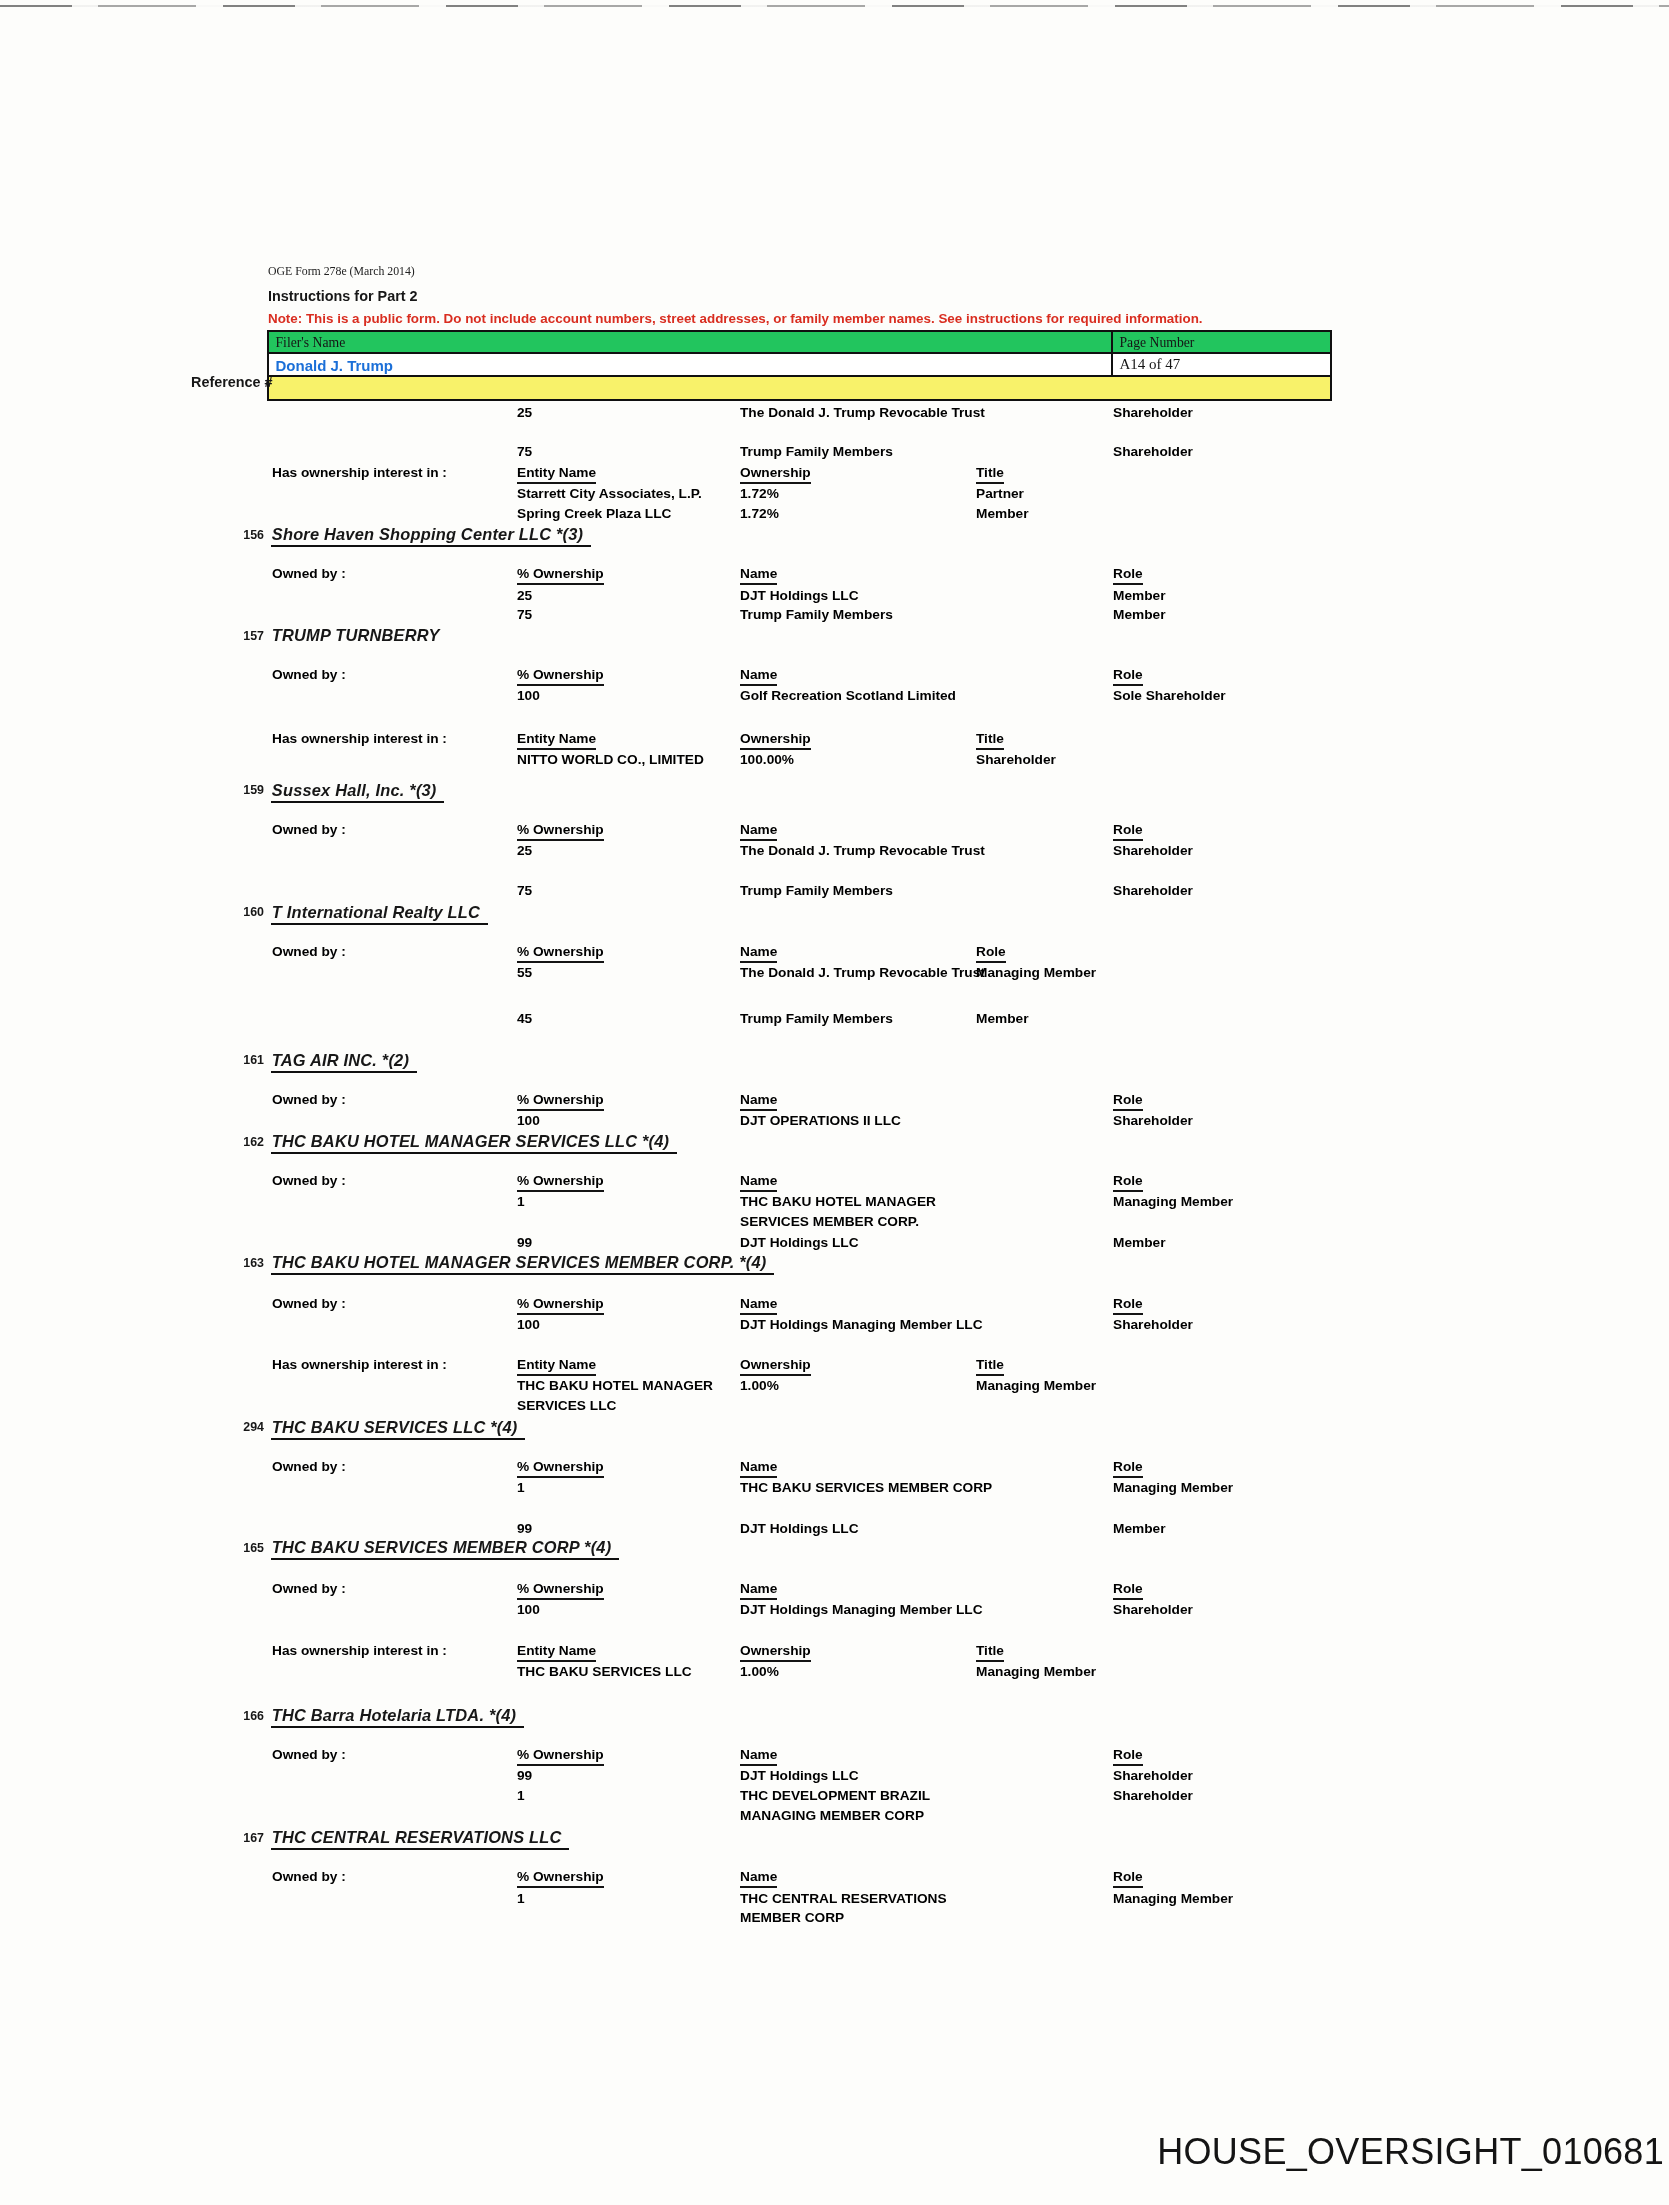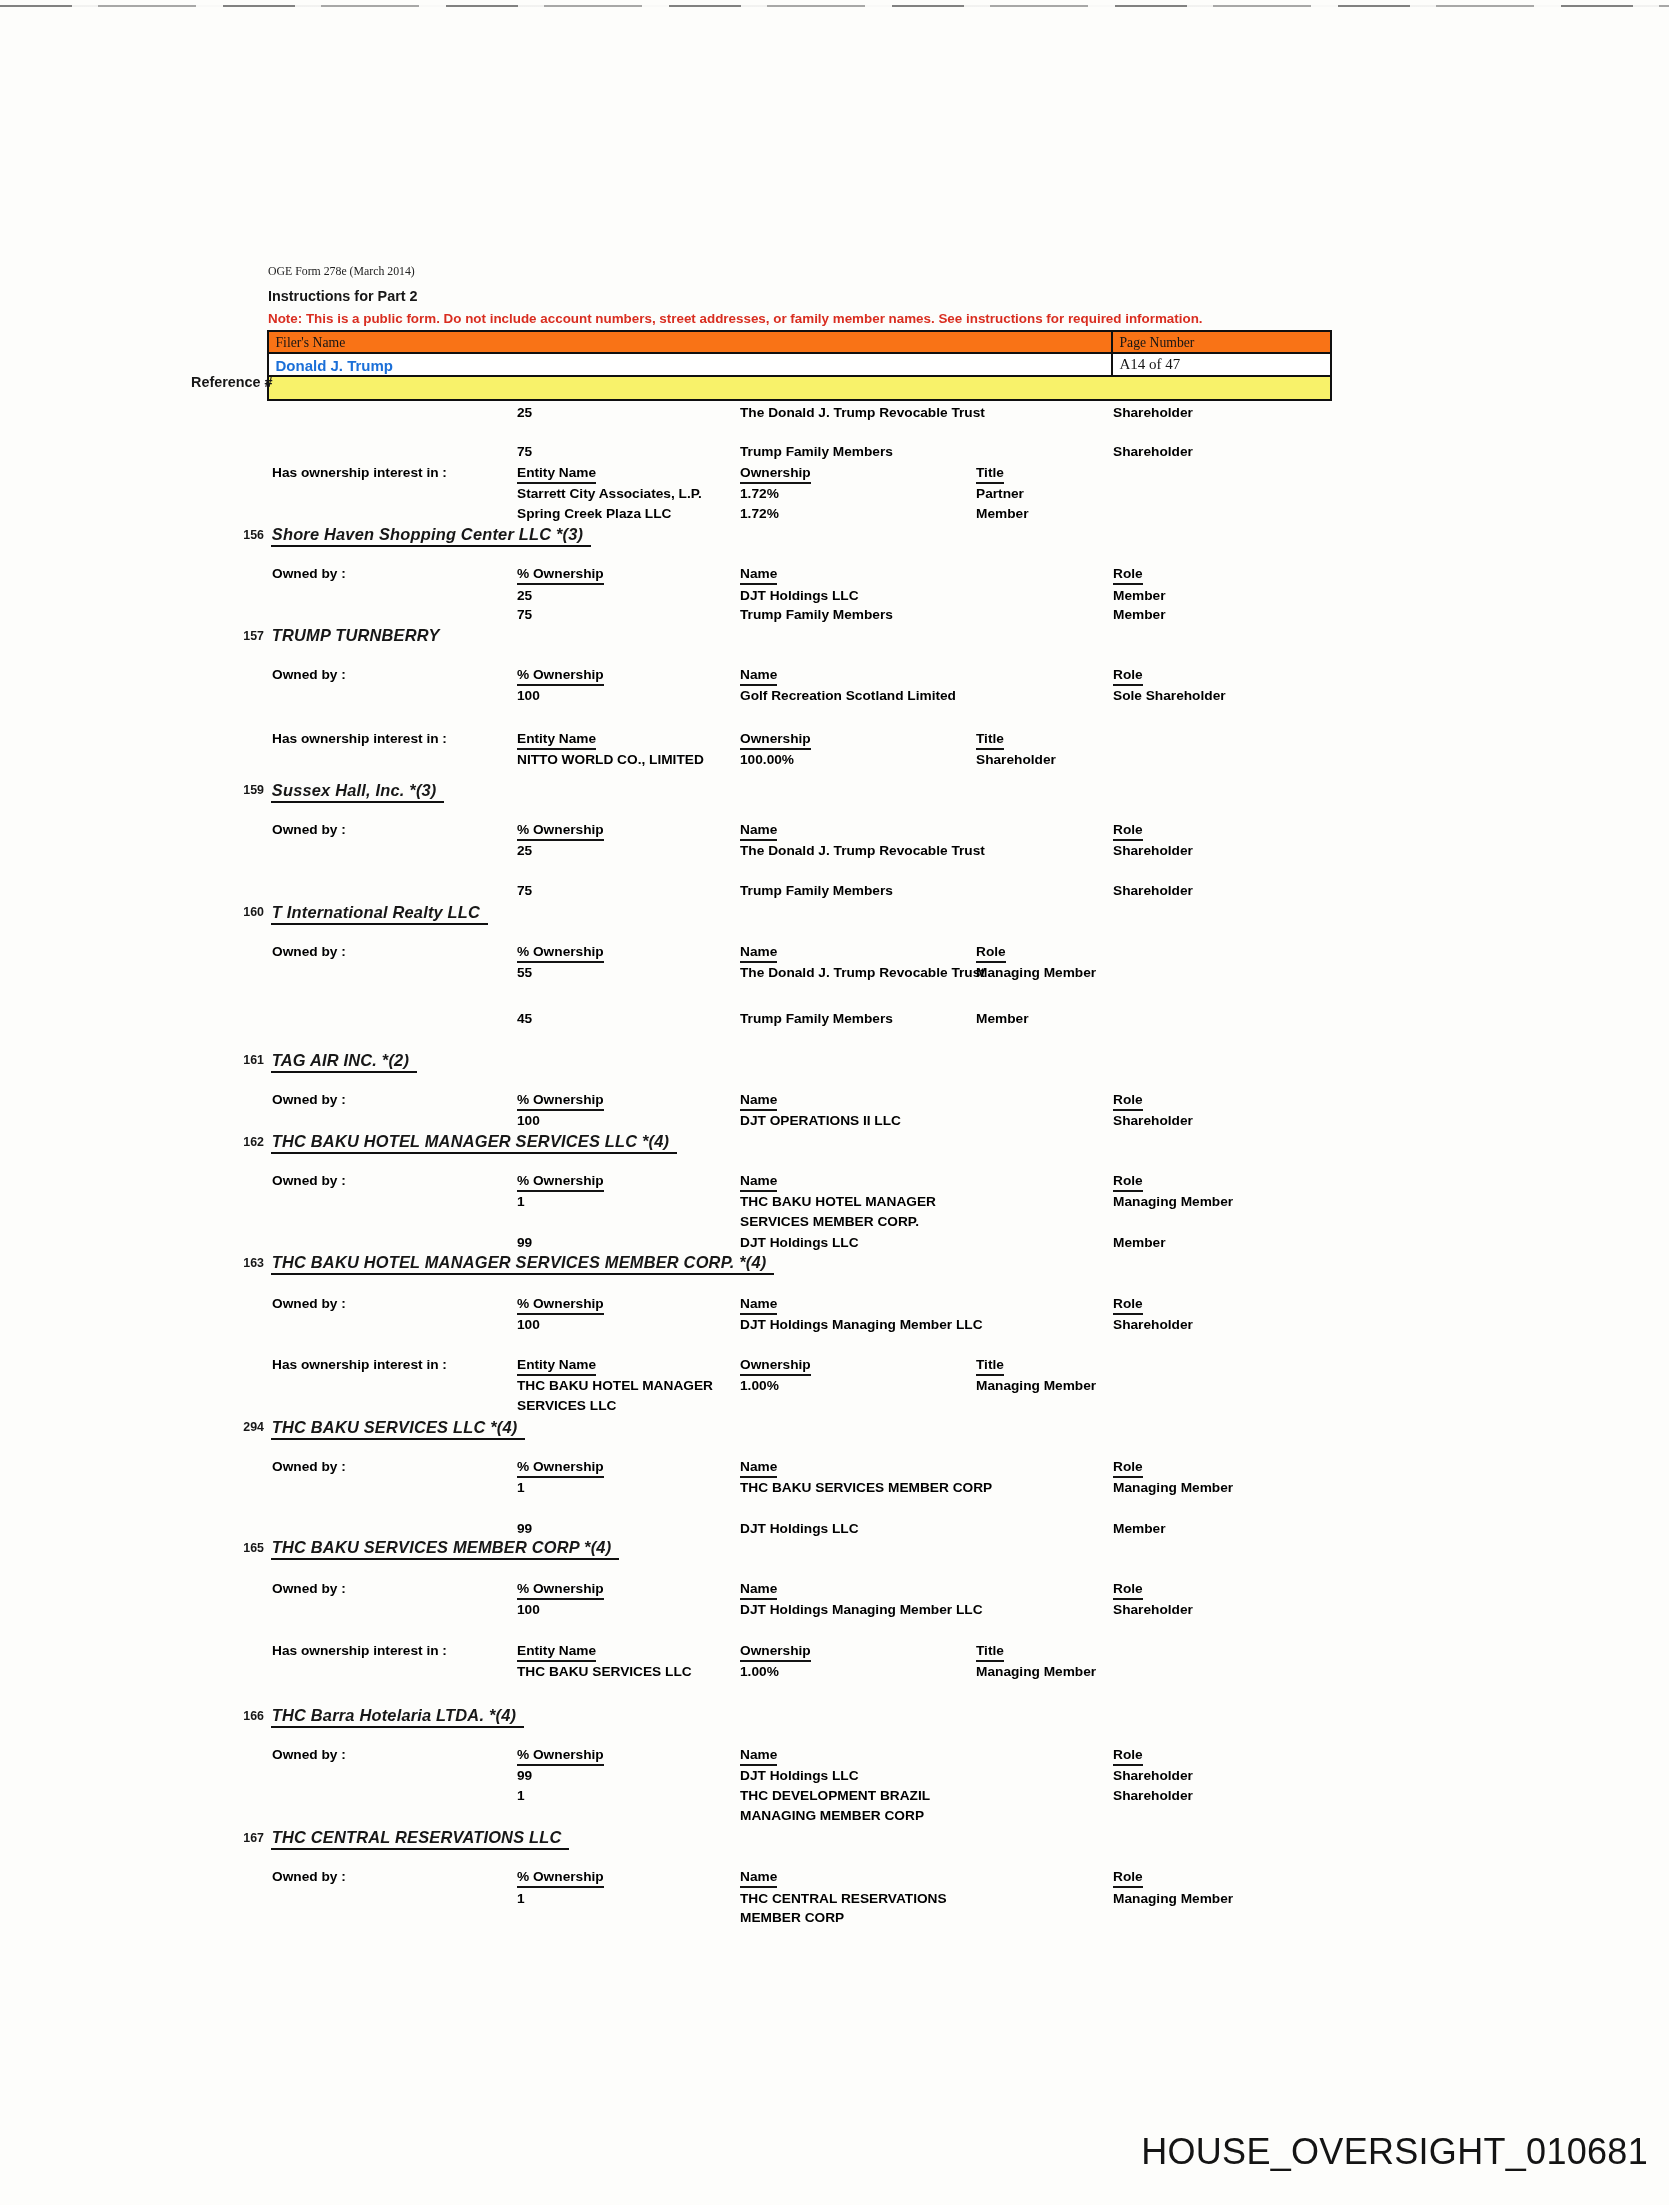--- a/index.html
+++ b/index.html
@@ -31,21 +31,21 @@
   .note {
     position:absolute; left:268px; top:311px;
     font-size:13.4px; font-weight:bold; color:#d92d20;
   }
 
   .filer-table {
     position:absolute; left:267px; top:330px; width:1065px;
     border:2.6px solid #101010; box-sizing:border-box; background:#fff;
   }
   .ft-row { display:flex; box-sizing:border-box; }
-  .ft-head { height:21.6px; background:#f97316; border-bottom:2.6px solid #101010; }
+  .ft-head { height:21.6px; background:#22c55e; border-bottom:2.6px solid #101010; }
   .ft-val  { height:23.6px; background:#ffffff; border-bottom:2.6px solid #101010; }
   .ft-ref  { height:21.6px; background:#f8f26a; }
   .ft-cell {
     box-sizing:border-box; padding:2.6px 0 0 6.5px;
     font-family:"Liberation Serif", serif; font-size:13.7px; color:#151515;
   }
   .ft-left  { width:844px; border-right:2px solid #101010; }
   .ft-right { flex:1; }
   .filer-val {
     font-family:"Liberation Sans", sans-serif;
@@ -78,21 +78,21 @@
     display:inline-block; width:34px; text-align:right; margin-right:6.5px;
     font-size:12.4px; font-style:normal; vertical-align:1.3px;
   }
   .sec .title {
     font-style:italic; letter-spacing:0.2px;
     border-bottom:2.3px solid #101010; padding:0 7.9px 2px 1.3px;
   }
   .sec.nou .title { border-bottom:none; }
 
   .stamp {
-    position:absolute; top:2131px; right:21px;
+    position:absolute; top:2131px; right:5px;
     font-size:36px; color:#141414; letter-spacing:0.3px;
   }
 </style>
 </head>
 <body>
 
 <div class="page">
 
   <div class="scan-edge"></div>
 

